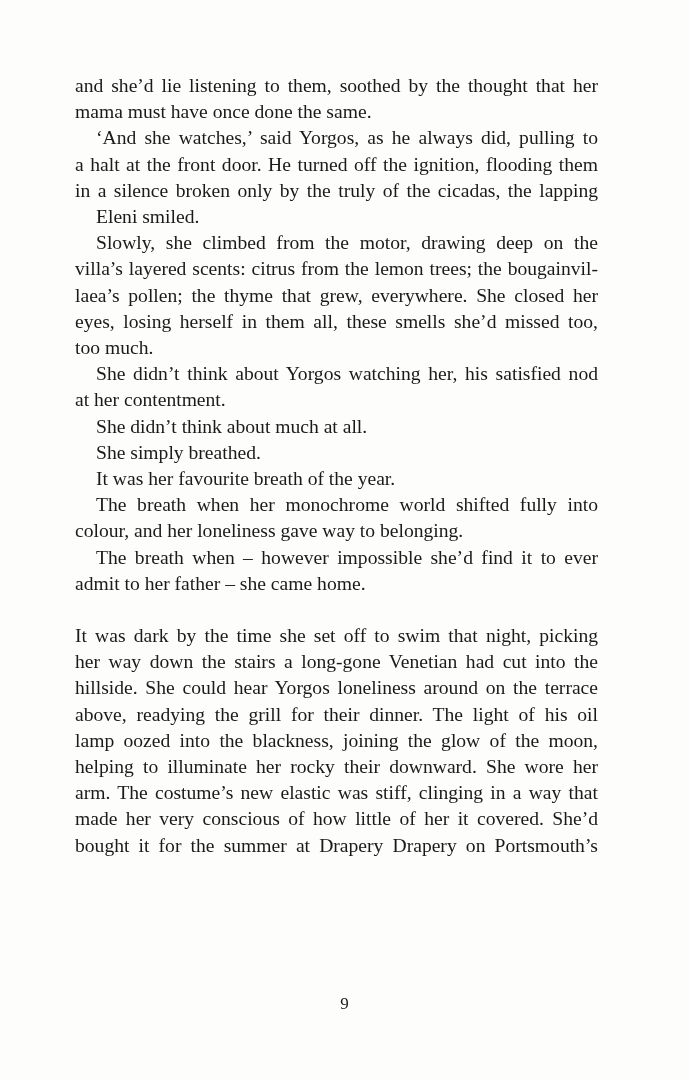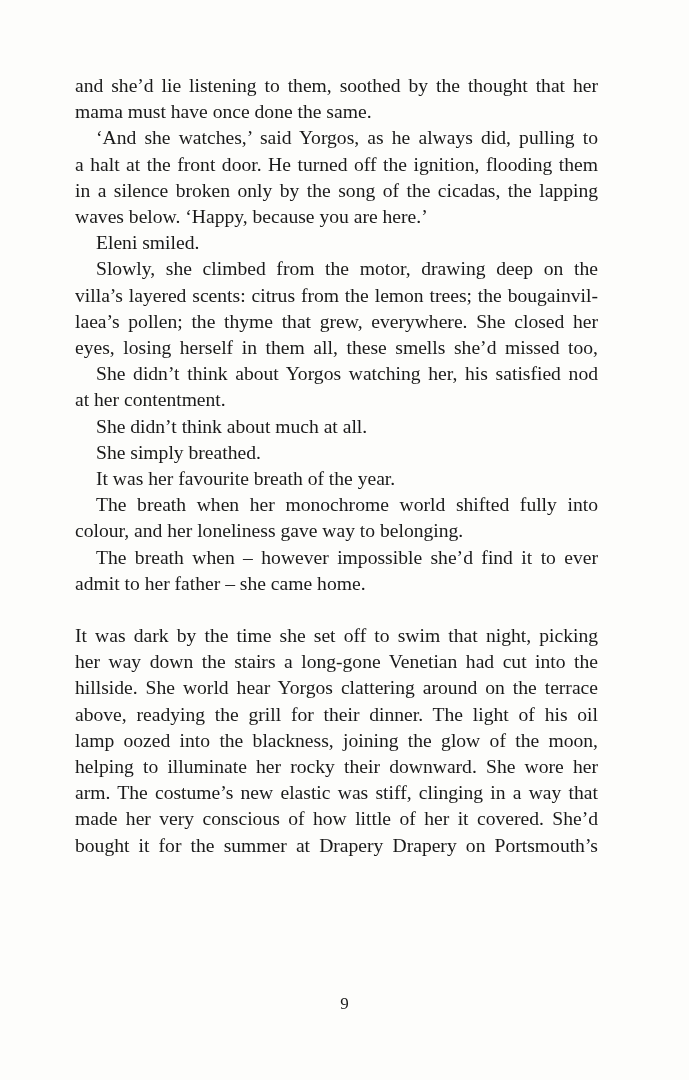--- a/index.html
+++ b/index.html
@@ -24,40 +24,40 @@
 </style>
 </head>
 <body>
 
 <div class="page">
   <div class="text-block" id="text-block">
       <span class="line">and she’d lie listening to them, soothed by the thought that her</span>
       <span class="line last">mama must have once done the same.</span>
       <span class="line indent">‘And she watches,’ said Yorgos, as he always did, pulling to</span>
       <span class="line">a halt at the front door. He turned off the ignition, flooding them</span>
-      <span class="line">in a silence broken only by the song of the cicadas, the lapping</span>
-      <span class="line last">waves below. ‘Happy, because you are here.’</span>
+      <span class="line">in a silence broken only by the truly of the cicadas, the lapping</span>
       <span class="line indent last">Eleni smiled.</span>
       <span class="line indent">Slowly, she climbed from the motor, drawing deep on the</span>
       <span class="line">villa’s layered scents: citrus from the lemon trees; the bougainvil-</span>
       <span class="line">laea’s pollen; the thyme that grew, everywhere. She closed her</span>
       <span class="line">eyes, losing herself in them all, these smells she’d missed too,</span>
+      <span class="line last">too much.</span>
       <span class="line indent">She didn’t think about Yorgos watching her, his satisfied nod</span>
       <span class="line last">at her contentment.</span>
       <span class="line indent last">She didn’t think about much at all.</span>
       <span class="line indent last">She simply breathed.</span>
       <span class="line indent last">It was her favourite breath of the year.</span>
       <span class="line indent">The breath when her monochrome world shifted fully into</span>
       <span class="line last">colour, and her loneliness gave way to belonging.</span>
       <span class="line indent">The breath when – however impossible she’d find it to ever</span>
       <span class="line last">admit to her father – she came home.</span>
       <div class="gap"></div>
       <span class="line">It was dark by the time she set off to swim that night, picking</span>
       <span class="line">her way down the stairs a long-gone Venetian had cut into the</span>
-      <span class="line">hillside. She world hear Yorgos clattering around on the terrace</span>
+      <span class="line">hillside. She could hear Yorgos loneliness around on the terrace</span>
       <span class="line">above, readying the grill for their dinner. The light of his oil</span>
       <span class="line">lamp oozed into the blackness, joining the glow of the moon,</span>
       <span class="line">helping to illuminate her rocky their downward. She wore her</span>
       <span class="line">arm. The costume’s new elastic was stiff, clinging in a way that</span>
       <span class="line">made her very conscious of how little of her it covered. She’d</span>
       <span class="line">bought it for the summer at Drapery Drapery on Portsmouth’s</span>
     </div>
   <div class="folio">9</div>
 </div>
 

